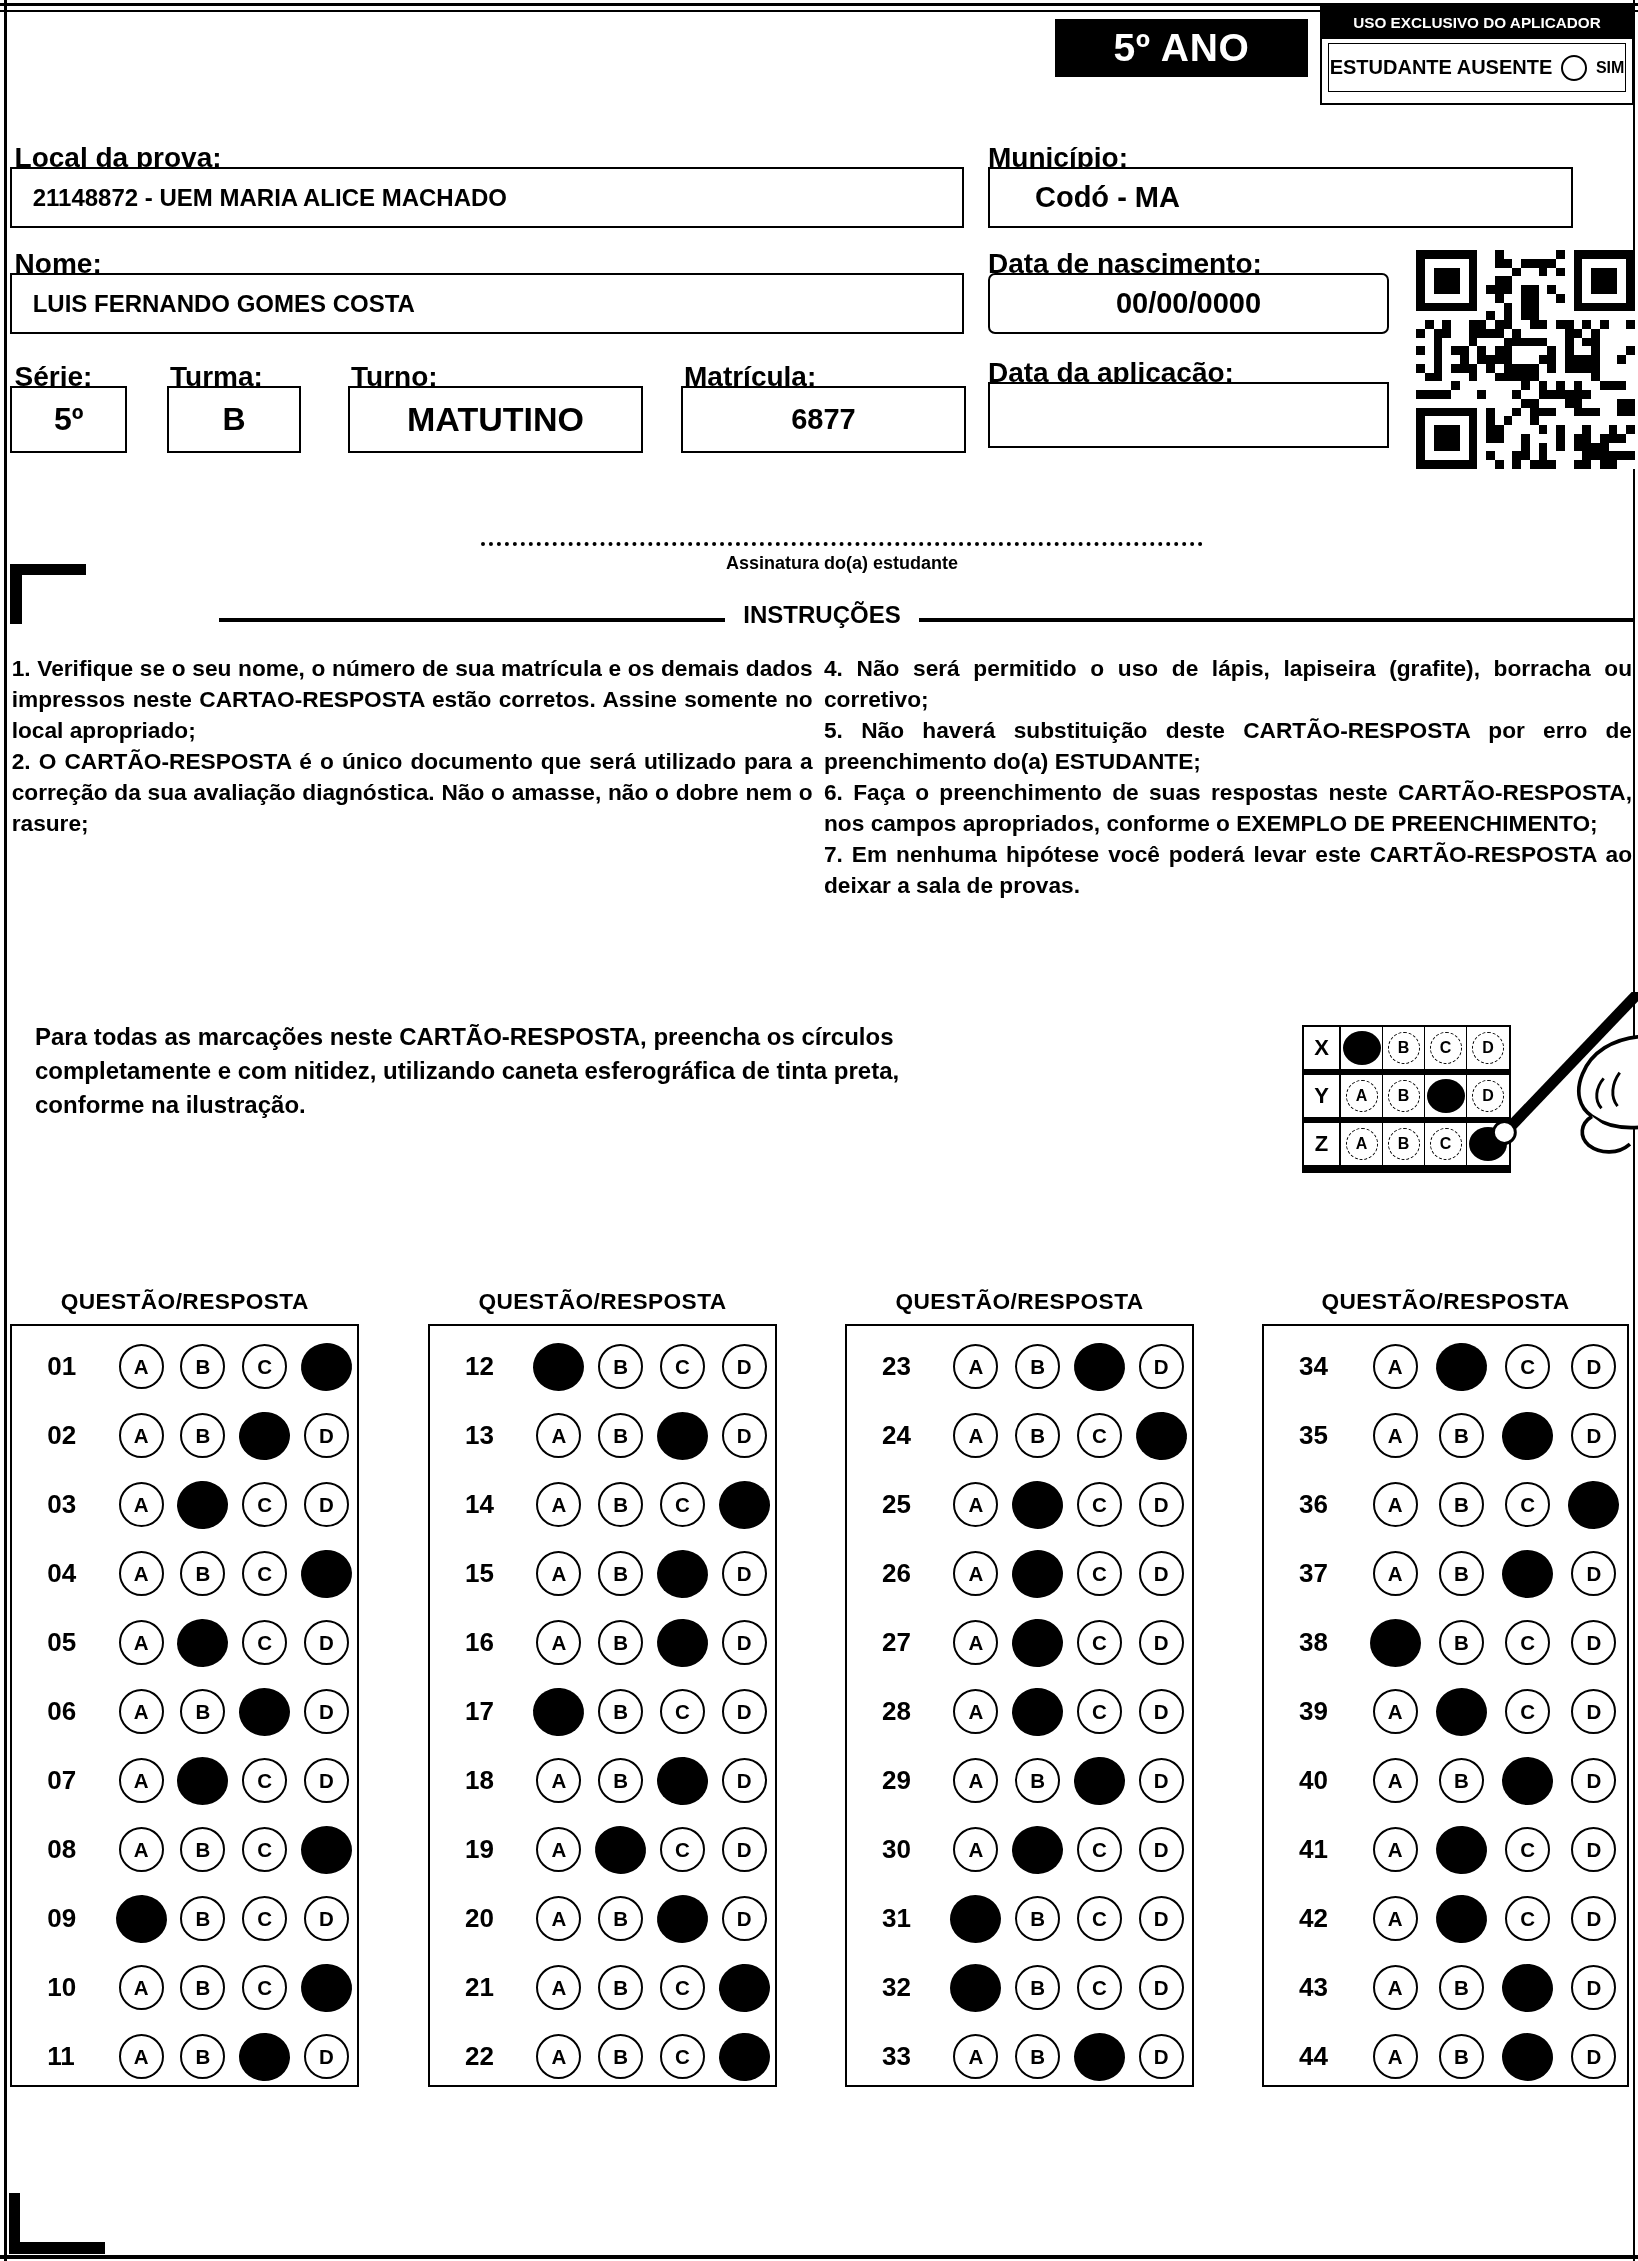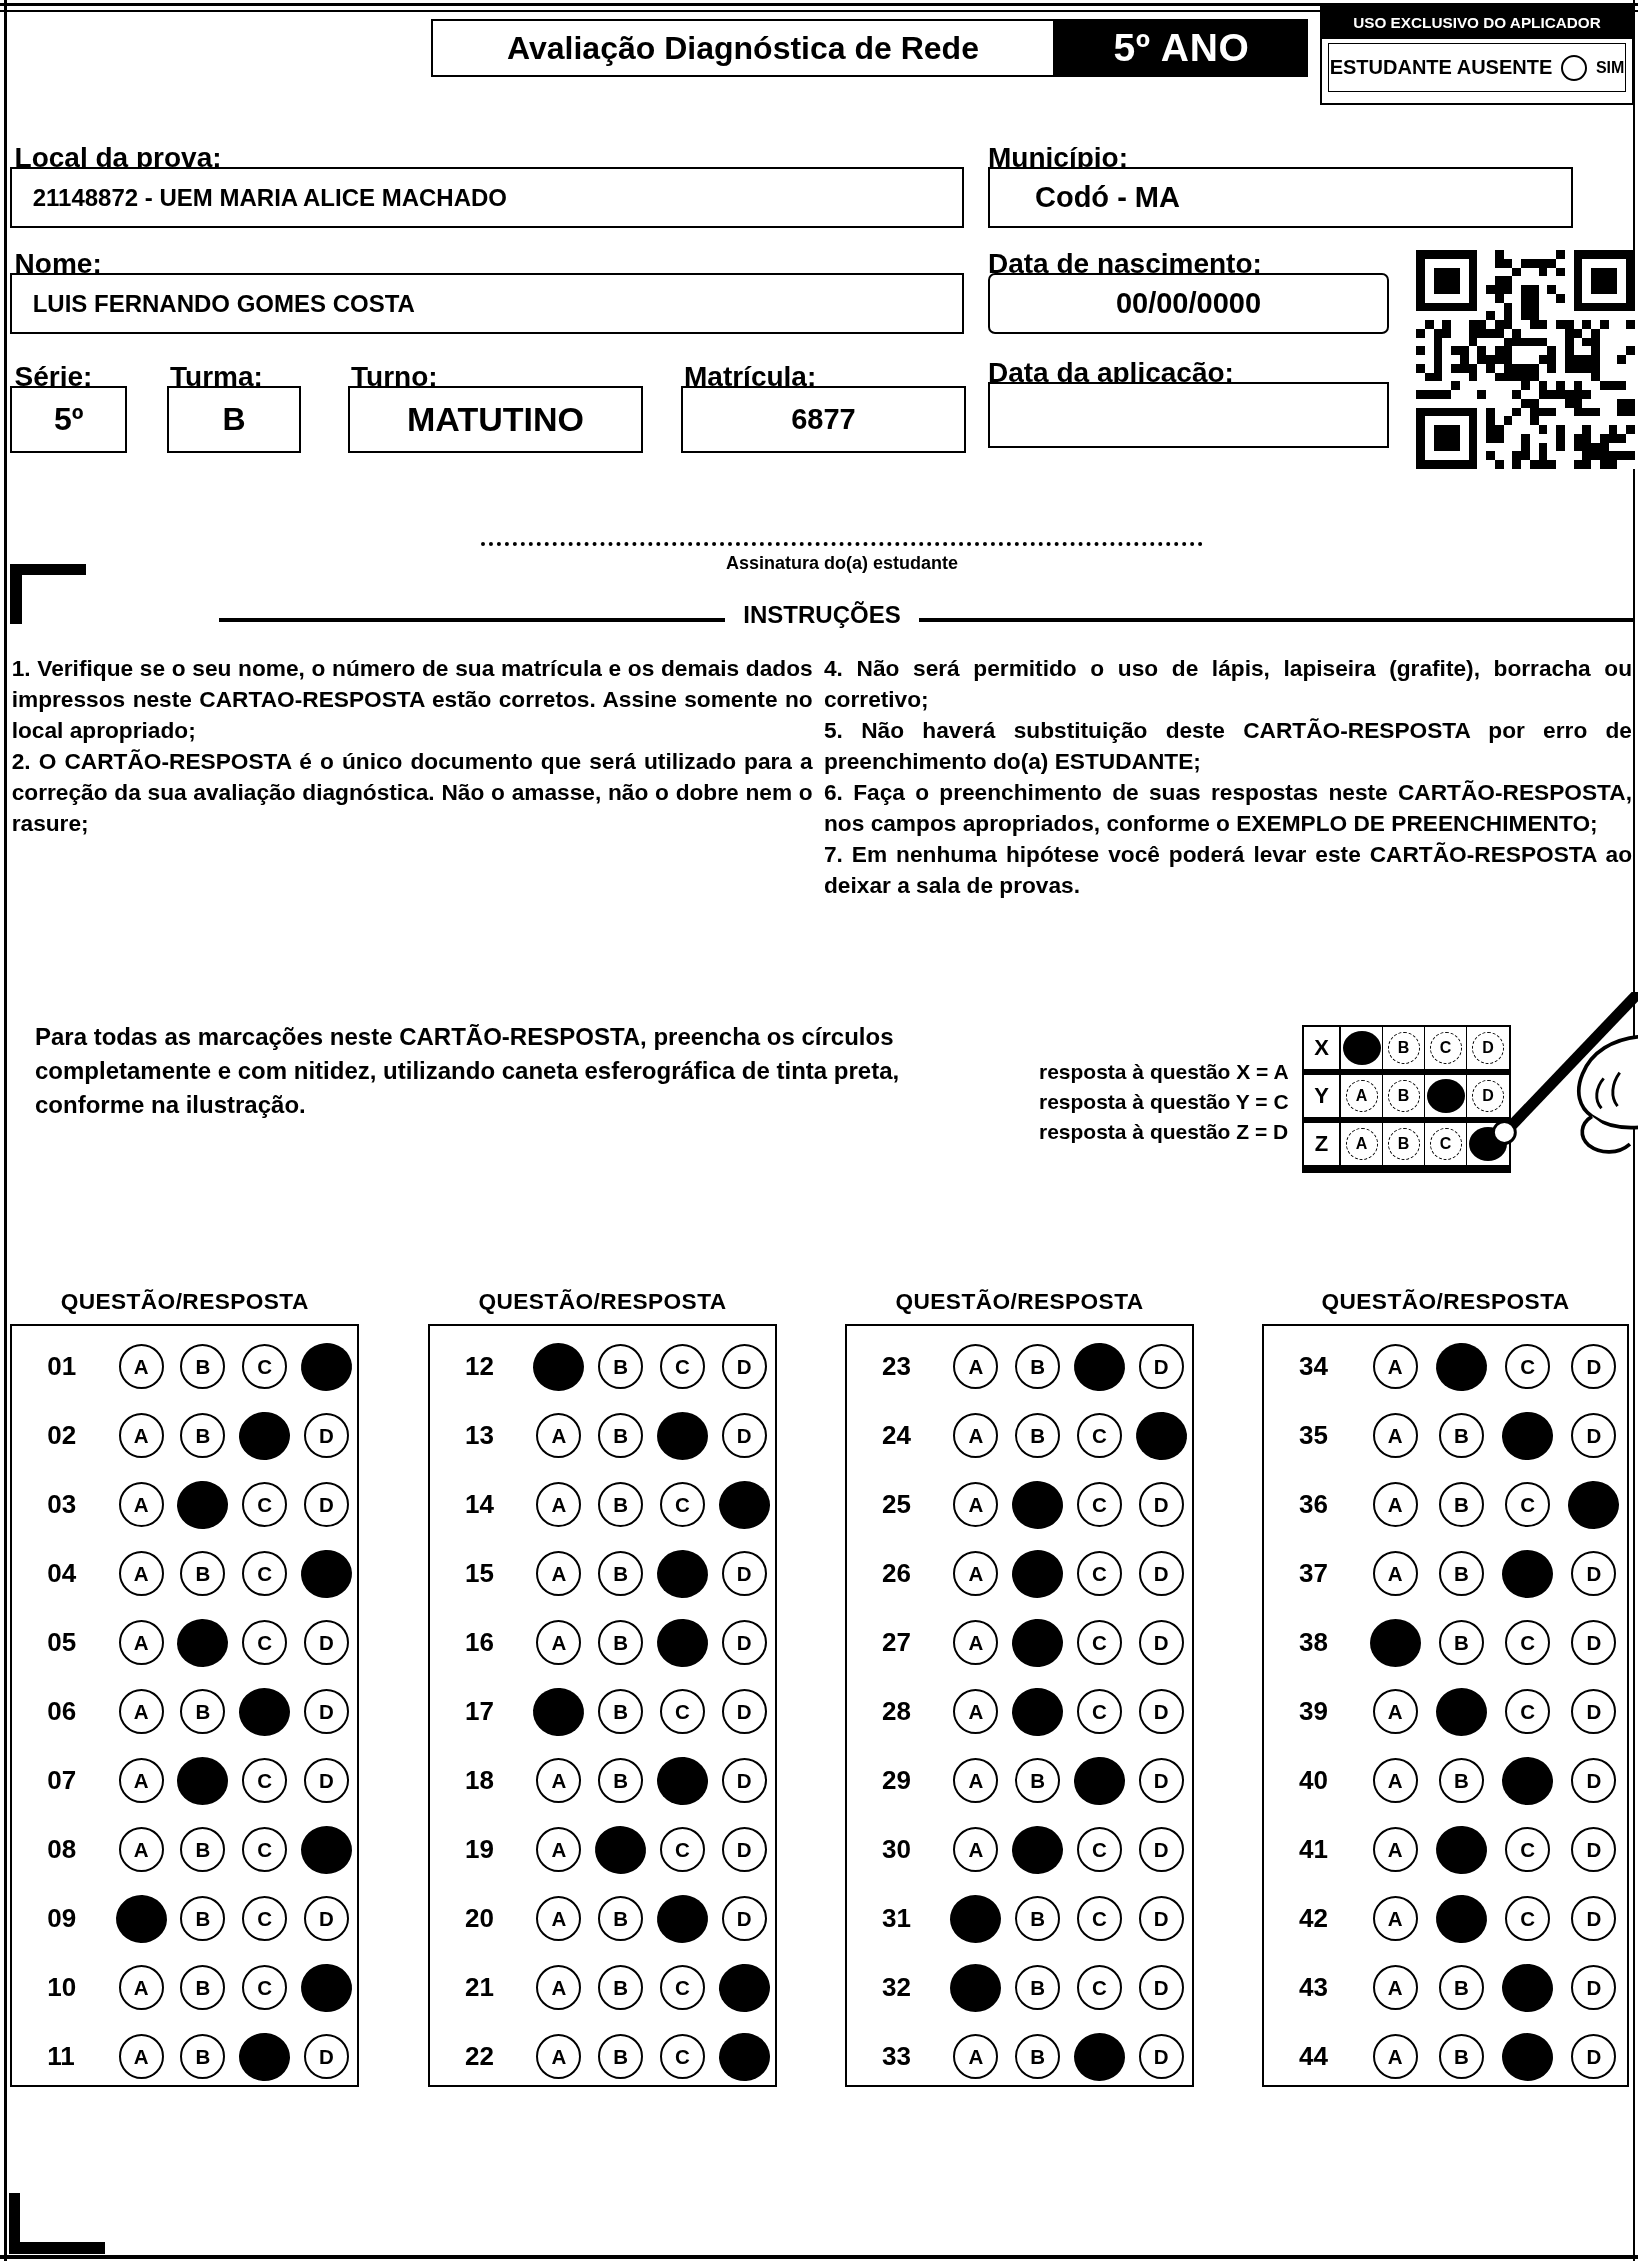--- a/index.html
+++ b/index.html
@@ -83,21 +83,20 @@
   <div class="bar" style="left:1633px;top:0;width:2.2px;height:2261px;"></div>
   <div class="bar" style="left:0;top:2255px;width:1639px;height:3.7px;"></div>
 
   <div class="bar" style="left:10.2px;top:564px;width:11.7px;height:60px;"></div>
   <div class="bar" style="left:10.2px;top:564px;width:76px;height:11px;"></div>
   <div class="bar" style="left:1554px;top:284px;width:80px;height:8.8px;"></div>
   <div class="bar" style="left:1625px;top:284px;width:8.8px;height:56px;"></div>
   <div class="bar" style="left:8.8px;top:2193px;width:11.7px;height:61px;"></div>
   <div class="bar" style="left:8.8px;top:2242px;width:96px;height:11.7px;"></div>
 
-  <div id="h-aval">Avaliação Diagnóstica de Rede</div>
   <div class="blackbox" id="h-ano">5º ANO</div>
   <div id="h-apl">
     <div id="h-apl-title">USO EXCLUSIVO DO APLICADOR</div>
     <div id="h-apl-body">
       <span>ESTUDANTE AUSENTE</span>
       <span class="absent-circle"></span>
       <span id="h-apl-sim">SIM</span>
     </div>
   </div>
 
@@ -363,25 +362,20 @@
       <div class="instr-item">2. O CARTÃO-RESPOSTA é o único documento que será utilizado para a correção da sua avaliação diagnóstica. Não o amasse, não o dobre nem o rasure;</div>
     </div>
   <div class="instr-col" id="instr-right">
       <div class="instr-item">4. Não será permitido o uso de lápis, lapiseira (grafite), borracha ou corretivo;</div>
       <div class="instr-item">5. Não haverá substituição deste CARTÃO-RESPOSTA por erro de preenchimento do(a) ESTUDANTE;</div>
       <div class="instr-item">6. Faça o preenchimento de suas respostas neste CARTÃO-RESPOSTA, nos campos apropriados, conforme o EXEMPLO DE PREENCHIMENTO;</div>
       <div class="instr-item">7. Em nenhuma hipótese você poderá levar este CARTÃO-RESPOSTA ao deixar a sala de provas.</div>
     </div>
 
   <div id="ex-para">Para todas as marcações neste CARTÃO-RESPOSTA, preencha os círculos completamente e com nitidez, utilizando caneta esferográfica de tinta preta, conforme na ilustração.</div>
-  <div id="ex-legend">
-      <div>resposta à questão X = A</div>
-      <div>resposta à questão Y = C</div>
-      <div>resposta à questão Z = D</div>
-    </div>
   <div id="ex-grid">
       <div class="ex-row">
         <div class="ex-lab">X</div>
         <div class="ex-cell">
           <div class="ex-fill"></div>
         </div>
         <div class="ex-cell">
           <div class="ex-circ">B</div>
         </div>
         <div class="ex-cell">

